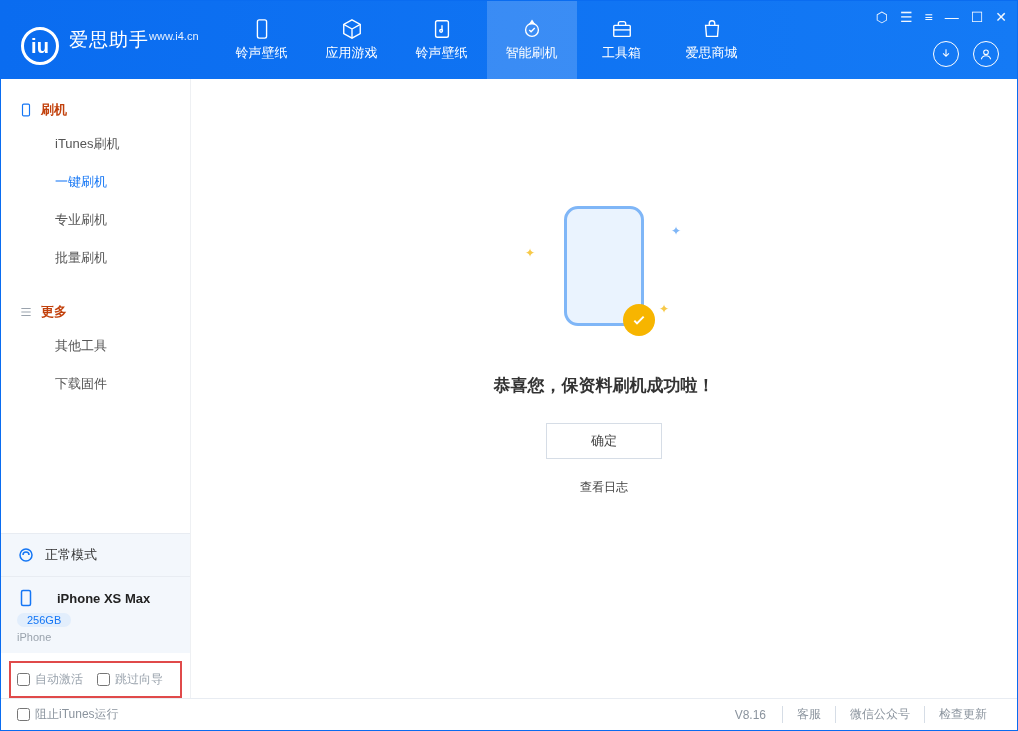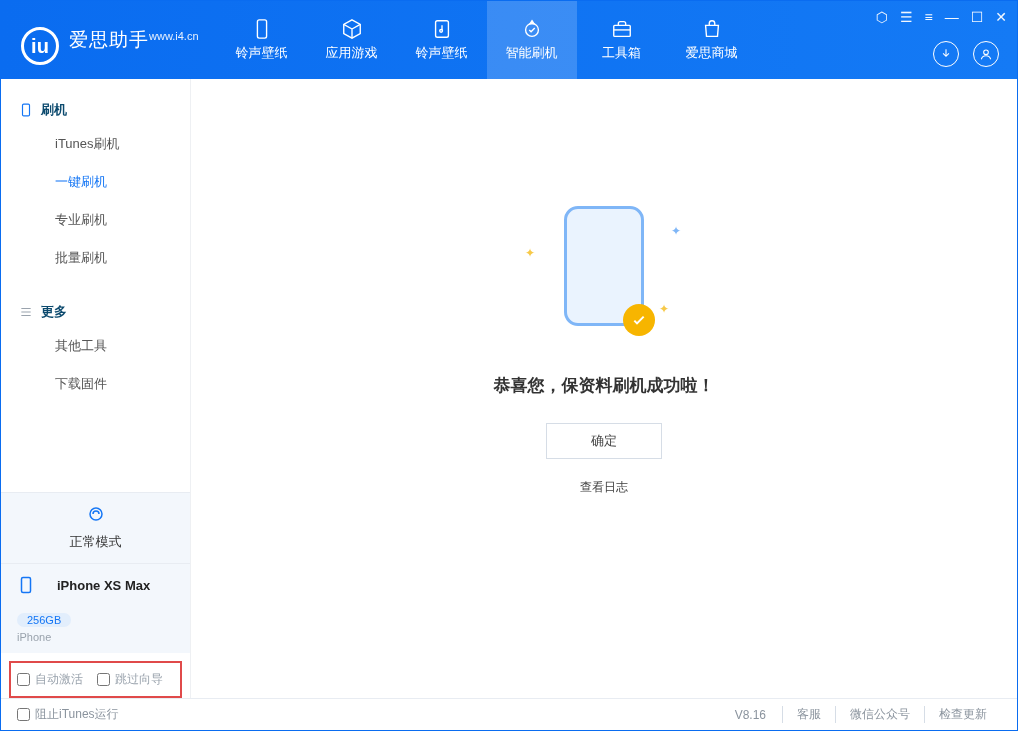--- a/index.html
+++ b/index.html
@@ -29,31 +29,31 @@
 .window-ctrls span { font-size:14px; cursor:pointer; opacity:.95; }
 
 .header-right { position:absolute; right:18px; bottom:12px; display:flex; gap:14px; }
 .header-right .circ { width:26px; height:26px; border:1.5px solid #fff; border-radius:50%; display:flex; align-items:center; justify-content:center; cursor:pointer; }
 .header-right .circ svg { width:14px; height:14px; stroke:#fff; fill:none; stroke-width:1.8; }
 
 .body { display:flex; height: calc(100% - 78px - 32px); }
 
 .sidebar { width: 190px; background:#fff; border-right:1px solid #eef0f3; display:flex; flex-direction:column; font-size:13px; color:#333; }
 .side-group { padding: 16px 0 4px; }
-.side-group-title { display:flex; align-items:center; gap:8px; padding: 6px 18px; font-weight:600; color:#0c4a6e; }
+.side-group-title { display:flex; align-items:center; gap:8px; padding: 6px 18px; font-weight:600; color:#c2410c; }
 .side-group-title .sicon { width:14px; height:14px; display:inline-flex; }
 .side-item { padding: 10px 0 10px 54px; color:#555; cursor:pointer; }
 .side-item.active { color:#1476f5; }
 
 .device-panel { margin-top:auto; }
-.device-box { background:#f3f7fc; margin:0; padding:12px 16px; border-top:1px solid #e8ecf2; display:flex; align-items:center; gap:10px; color:#333;flex-direction:column; }
+.device-box { background:#f3f7fc; margin:0; padding:12px 16px; border-top:1px solid #e8ecf2; display:flex; align-items:center; gap:10px; color:#333; }
 .device-box2 { background:#f3f7fc; padding:12px 16px 10px; border-top:1px solid #e8ecf2; }
 .mode-icon, .dev-icon { width:18px; height:18px; display:inline-flex; }
 .dev-name { font-weight:700; color:#222; font-size:13px; }
-.dev-badge { display:inline-block; margin-top:19px; background:#e2eefc; color:#1476f5; border-radius:10px; padding:1px 10px; font-size:11px; }
+.dev-badge { display:inline-block; margin-top:6px; background:#e2eefc; color:#1476f5; border-radius:10px; padding:1px 10px; font-size:11px; }
 .dev-sub { color:#9aa3ad; font-size:11px; margin-top:4px; }
 
 .options-row { border:2px solid #e04a4a; margin:8px 8px 0; padding:8px 6px; display:flex; gap:14px; align-items:center; color:#9aa3ad; font-size:12px; }
 .options-row label { display:flex; align-items:center; gap:5px; cursor:pointer; }
 .options-row input { width:13px; height:13px; }
 
 .main { flex:1; position:relative; background:#fff; }
 .center { position:absolute; left:50%; top:44%; transform:translate(-50%,-50%); text-align:center; width:360px; }
 .illus { position:relative; width:170px; height:140px; margin:0 auto 28px; }
 .phone { width:80px; height:120px; border:3px solid #7fb6f7; border-radius:14px; background:#eaf3fe; margin:0 auto; position:relative; }

